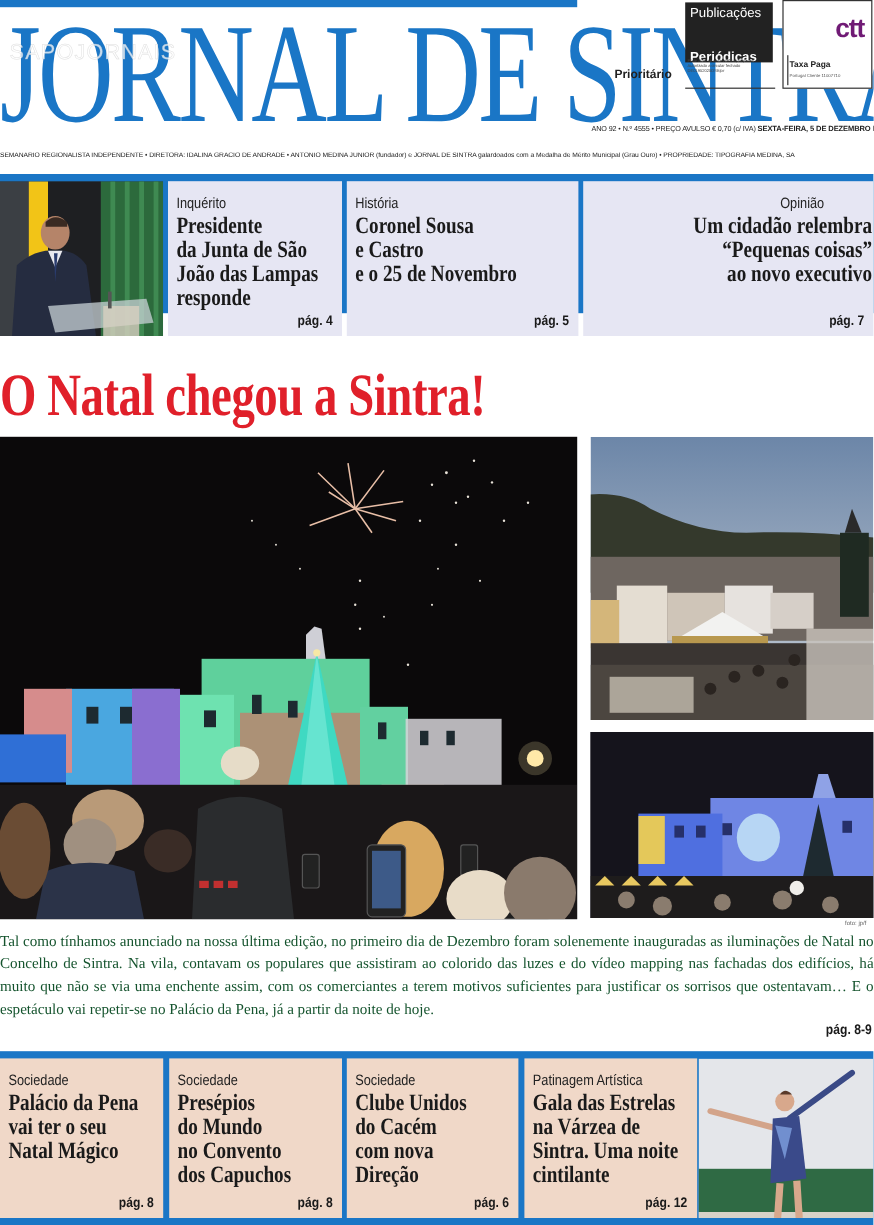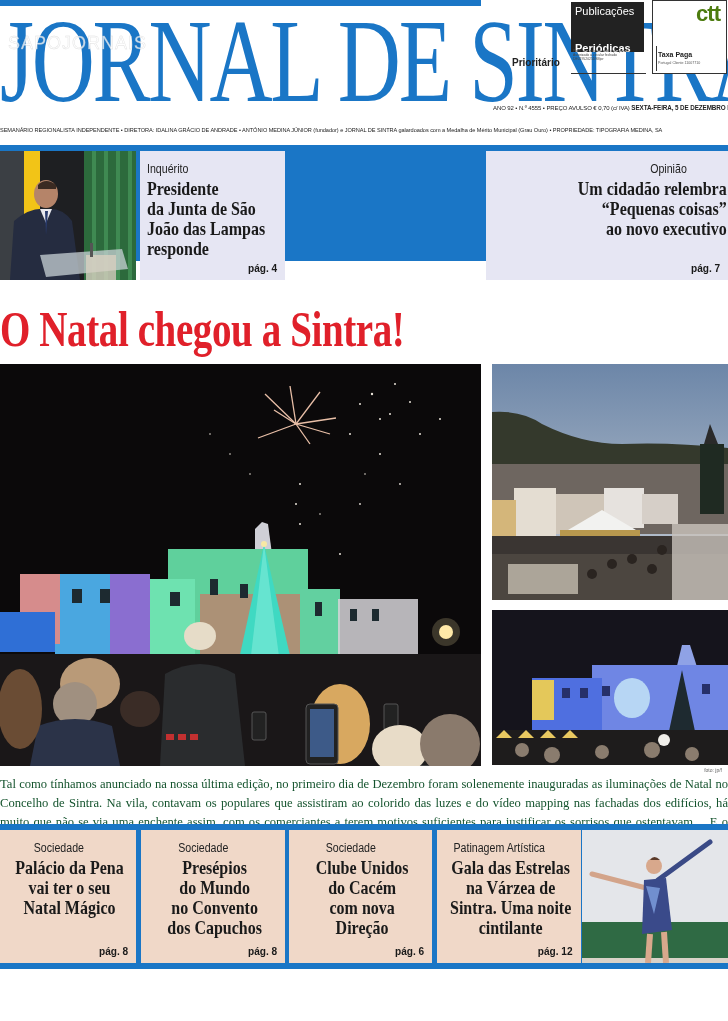--- a/index.html
+++ b/index.html
@@ -24,40 +24,40 @@
     position: absolute; left: 571px; top: 2px; width: 73px; height: 50px; background: #222;
     color: #fff; font-size: 11px; line-height: 13px; padding: 3px 4px;
   }
   .pub-box .l2 { font-weight: bold; margin-top: 24px; }
   .prioritario { position: absolute; left: 512px; top: 57px; font-size: 10px; font-weight: bold; color: #222; }
   .fine-print { position: absolute; left: 573px; top: 49px; width: 72px; font-size: 3.4px; line-height: 4.2px; color: #444; }
   .fine-rule { position: absolute; left: 571px; top: 73px; width: 75px; height: 1px; background: #333; }
   .ctt-box {
     position: absolute; left: 652px; top: 0px; width: 75px; height: 74px; border: 1.5px solid #333; background: #fff;
   }
-  .ctt-logo { position: absolute; right: 6px; top: 0; font-size: 22px; font-weight: bold; color: #4d7c0f; letter-spacing: -1px; }
+  .ctt-logo { position: absolute; right: 6px; top: 10px; font-size: 22px; font-weight: bold; color: #701a75; letter-spacing: -1px; }
   .ctt-inner { position: absolute; left: 3px; top: 45px; width: 67px; height: 25px; border-left: 1px solid #333; border-top: 0; padding-left: 3px; }
   .taxa { position: absolute; left: 5px; top: 50px; font-size: 7px; font-weight: bold; color: #222; }
   .taxa-fine { position: absolute; left: 5px; top: 60px; font-size: 3.6px; line-height: 4.4px; color: #555; }
 
   .issue-line {
     position: absolute; left: 493px; top: 104px; width: 235px; font-size: 6px; color: #222; white-space: nowrap;
     font-family: "Liberation Sans Narrow", "Liberation Sans", sans-serif; letter-spacing: -0.1px;
   }
   .issue-line .date { font-weight: bold; font-size: 6.3px; }
 
   .credits-line {
     position: absolute; left: 0; top: 127px; width: 728px; font-size: 5.6px; color: #222; white-space: nowrap; overflow: hidden;
     letter-spacing: -0.05px;
   }
 
   
   .teaser-row { position: absolute; left: 0; width: 728px; background: #1a76c6; }
   .row-top { top: 145px; height: 116px; }
-  .row-bottom { top: 824px; height: 145px; text-align: center; }
+  .row-bottom { top: 876px; height: 145px; }
 
   .t-photo { position: absolute; overflow: hidden; }
   .t-box { position: absolute; padding: 5px 7px; }
   .row-top .t-box { background: #e6e6f3; }
   .row-bottom .t-box { background: #f0d8c8; }
 
   .t-kicker { font-family: "Liberation Sans", sans-serif; font-size: 12.5px; color: #222; transform: scaleX(0.85); transform-origin: left; white-space: nowrap; display: block; margin-top: 6px; }
   .t-headline {
     font-family: "Liberation Serif", serif; font-weight: bold; font-size: 19.5px; line-height: 20px; color: #1a1a1a;
     transform: scaleX(0.82); transform-origin: left top; white-space: pre-line; display: block; margin-top: 3px; width: 125%;
@@ -134,20 +134,27 @@
       <rect x="90" y="92" width="3" height="14" fill="#555"></rect>
     </svg>
   </div>
   <div class="t-box" style="left:140px; top:6px; width:145px; height:129px;">
     <span class="t-kicker">Inquérito</span>
     <span class="t-headline">Presidente
 da Junta de São
 João das Lampas
 responde</span>
     <span class="t-page">pág. 4</span>
+  </div>
+  <div class="t-box" style="left:289px; top:6px; width:193px; height:129px;">
+    <span class="t-kicker">História</span>
+    <span class="t-headline">Coronel Sousa
+e Castro
+e o 25 de Novembro</span>
+    <span class="t-page">pág. 5</span>
   </div>
   <div class="t-box" style="left:486px; top:6px; width:242px; height:129px;text-align:right;">
     <span class="t-kicker">Opinião</span>
     <span class="t-headline">Um cidadão relembra
 “Pequenas coisas”
 ao novo executivo</span>
     <span class="t-page">pág. 7</span>
   </div>
 </div>
 

